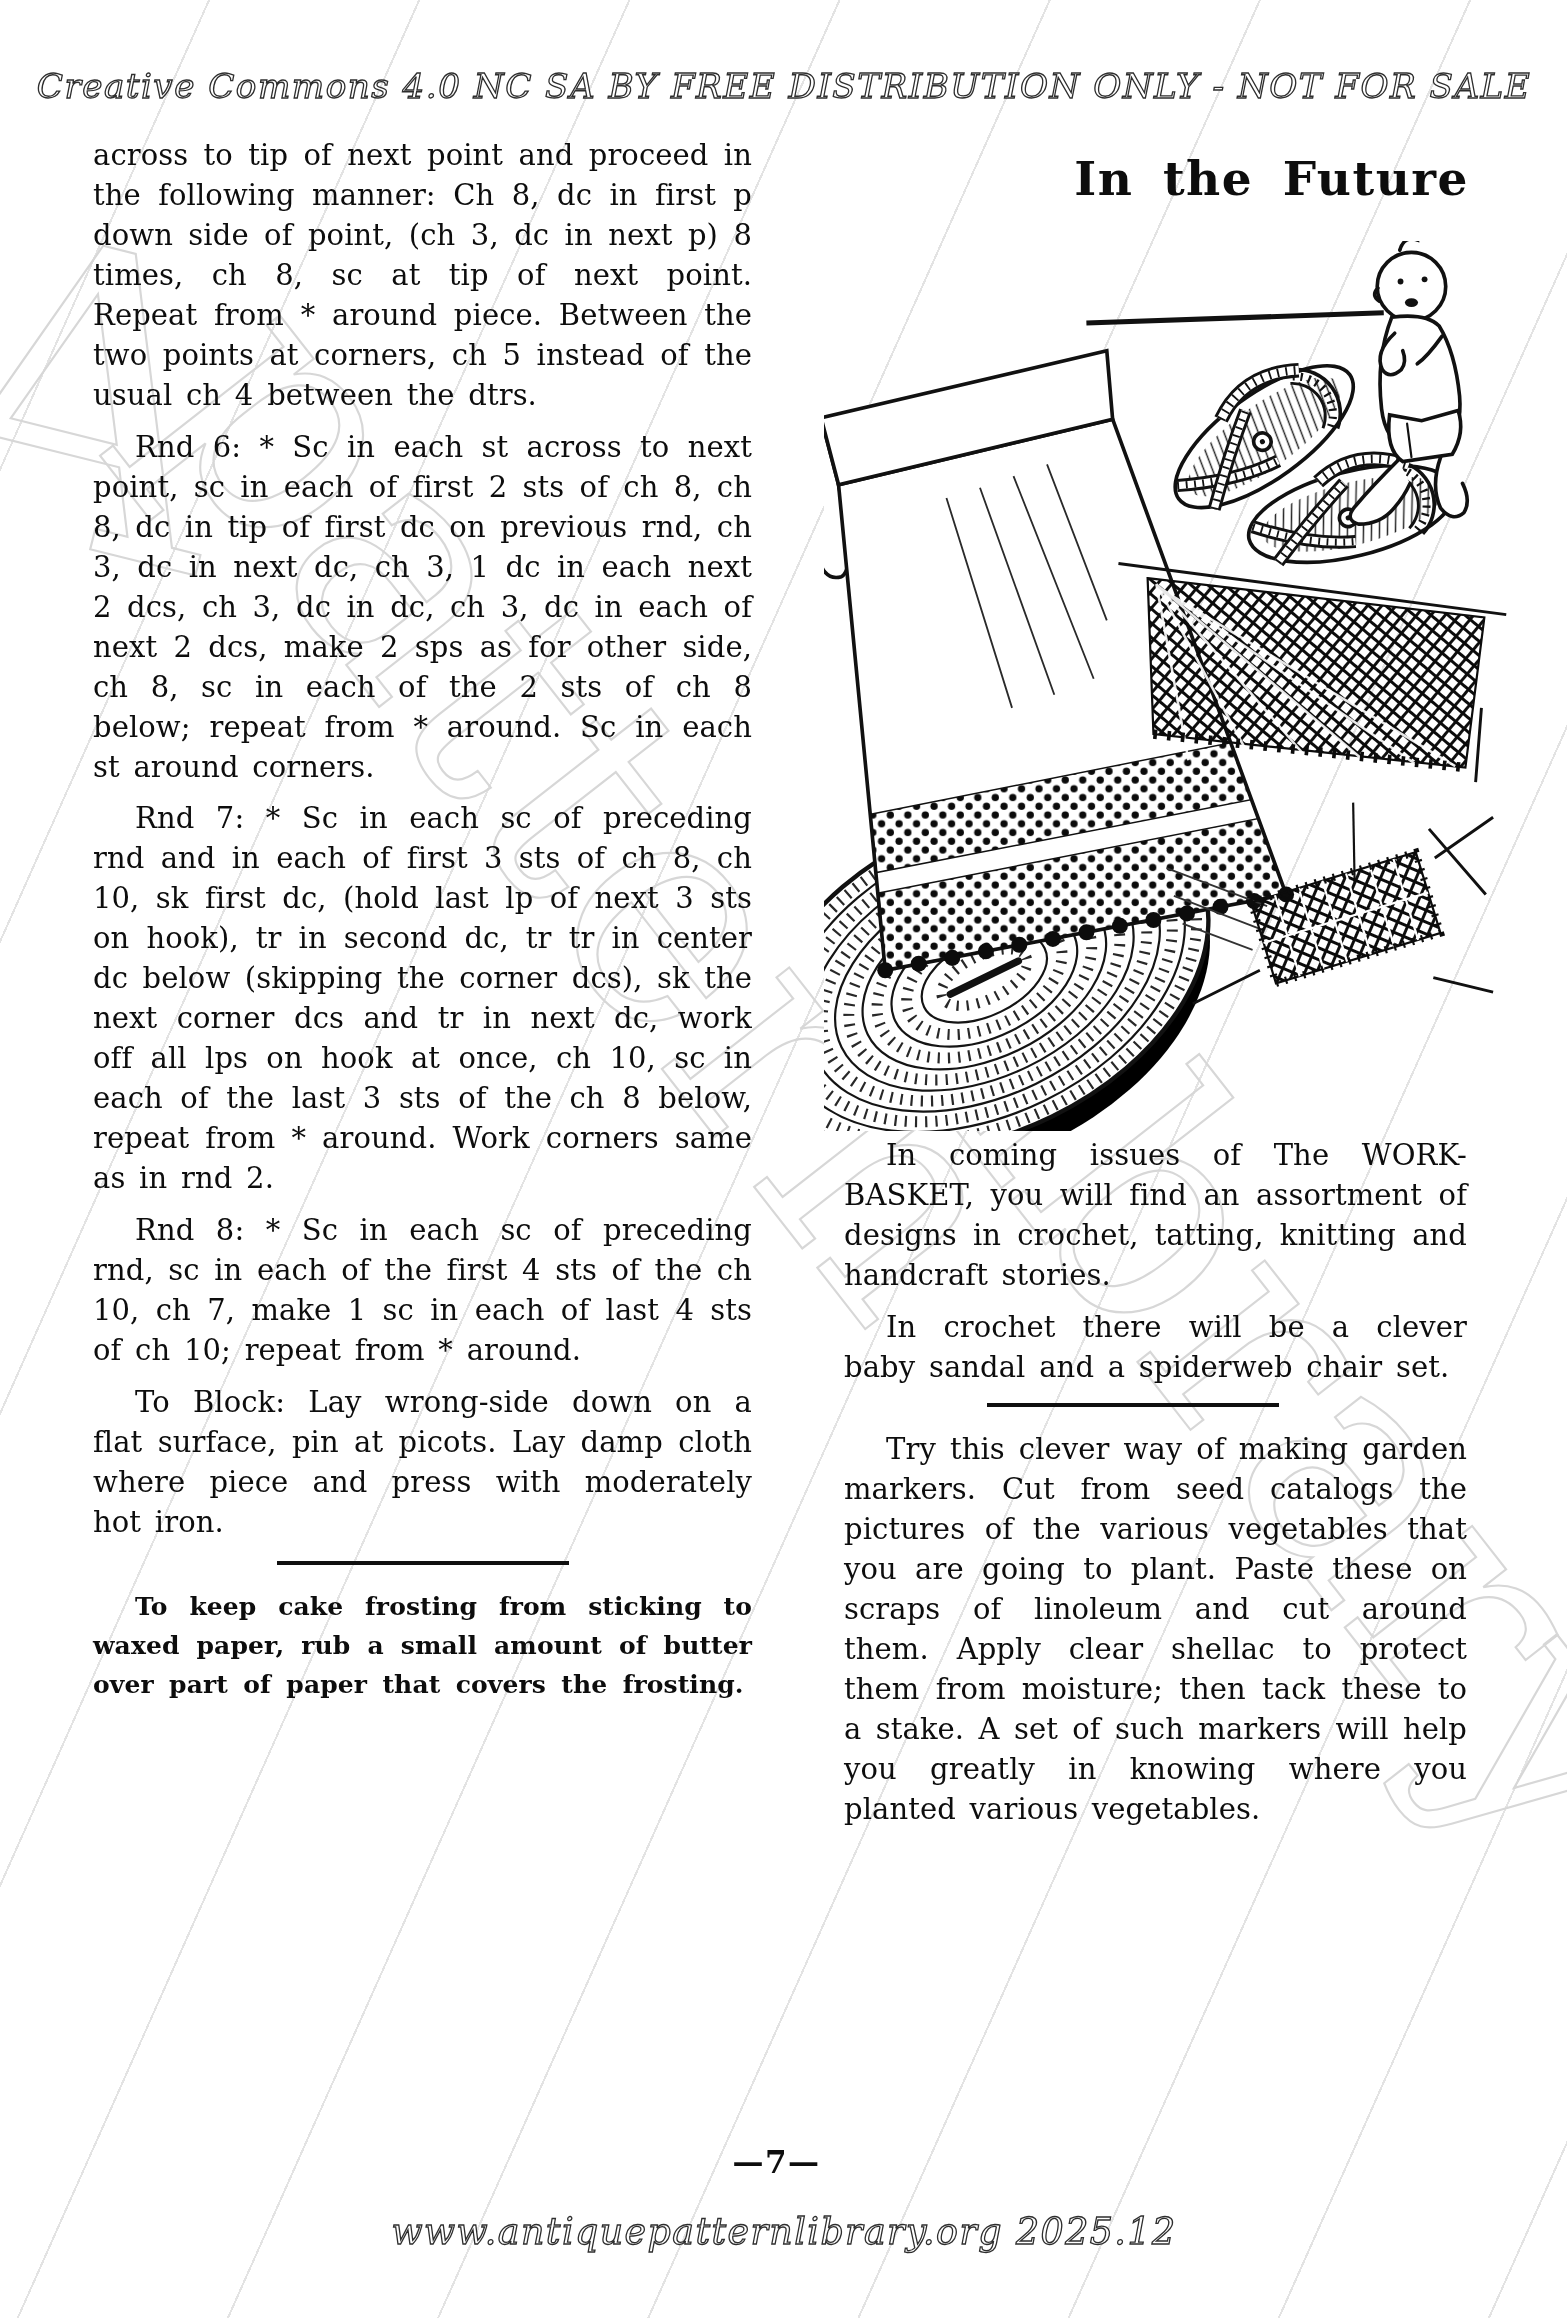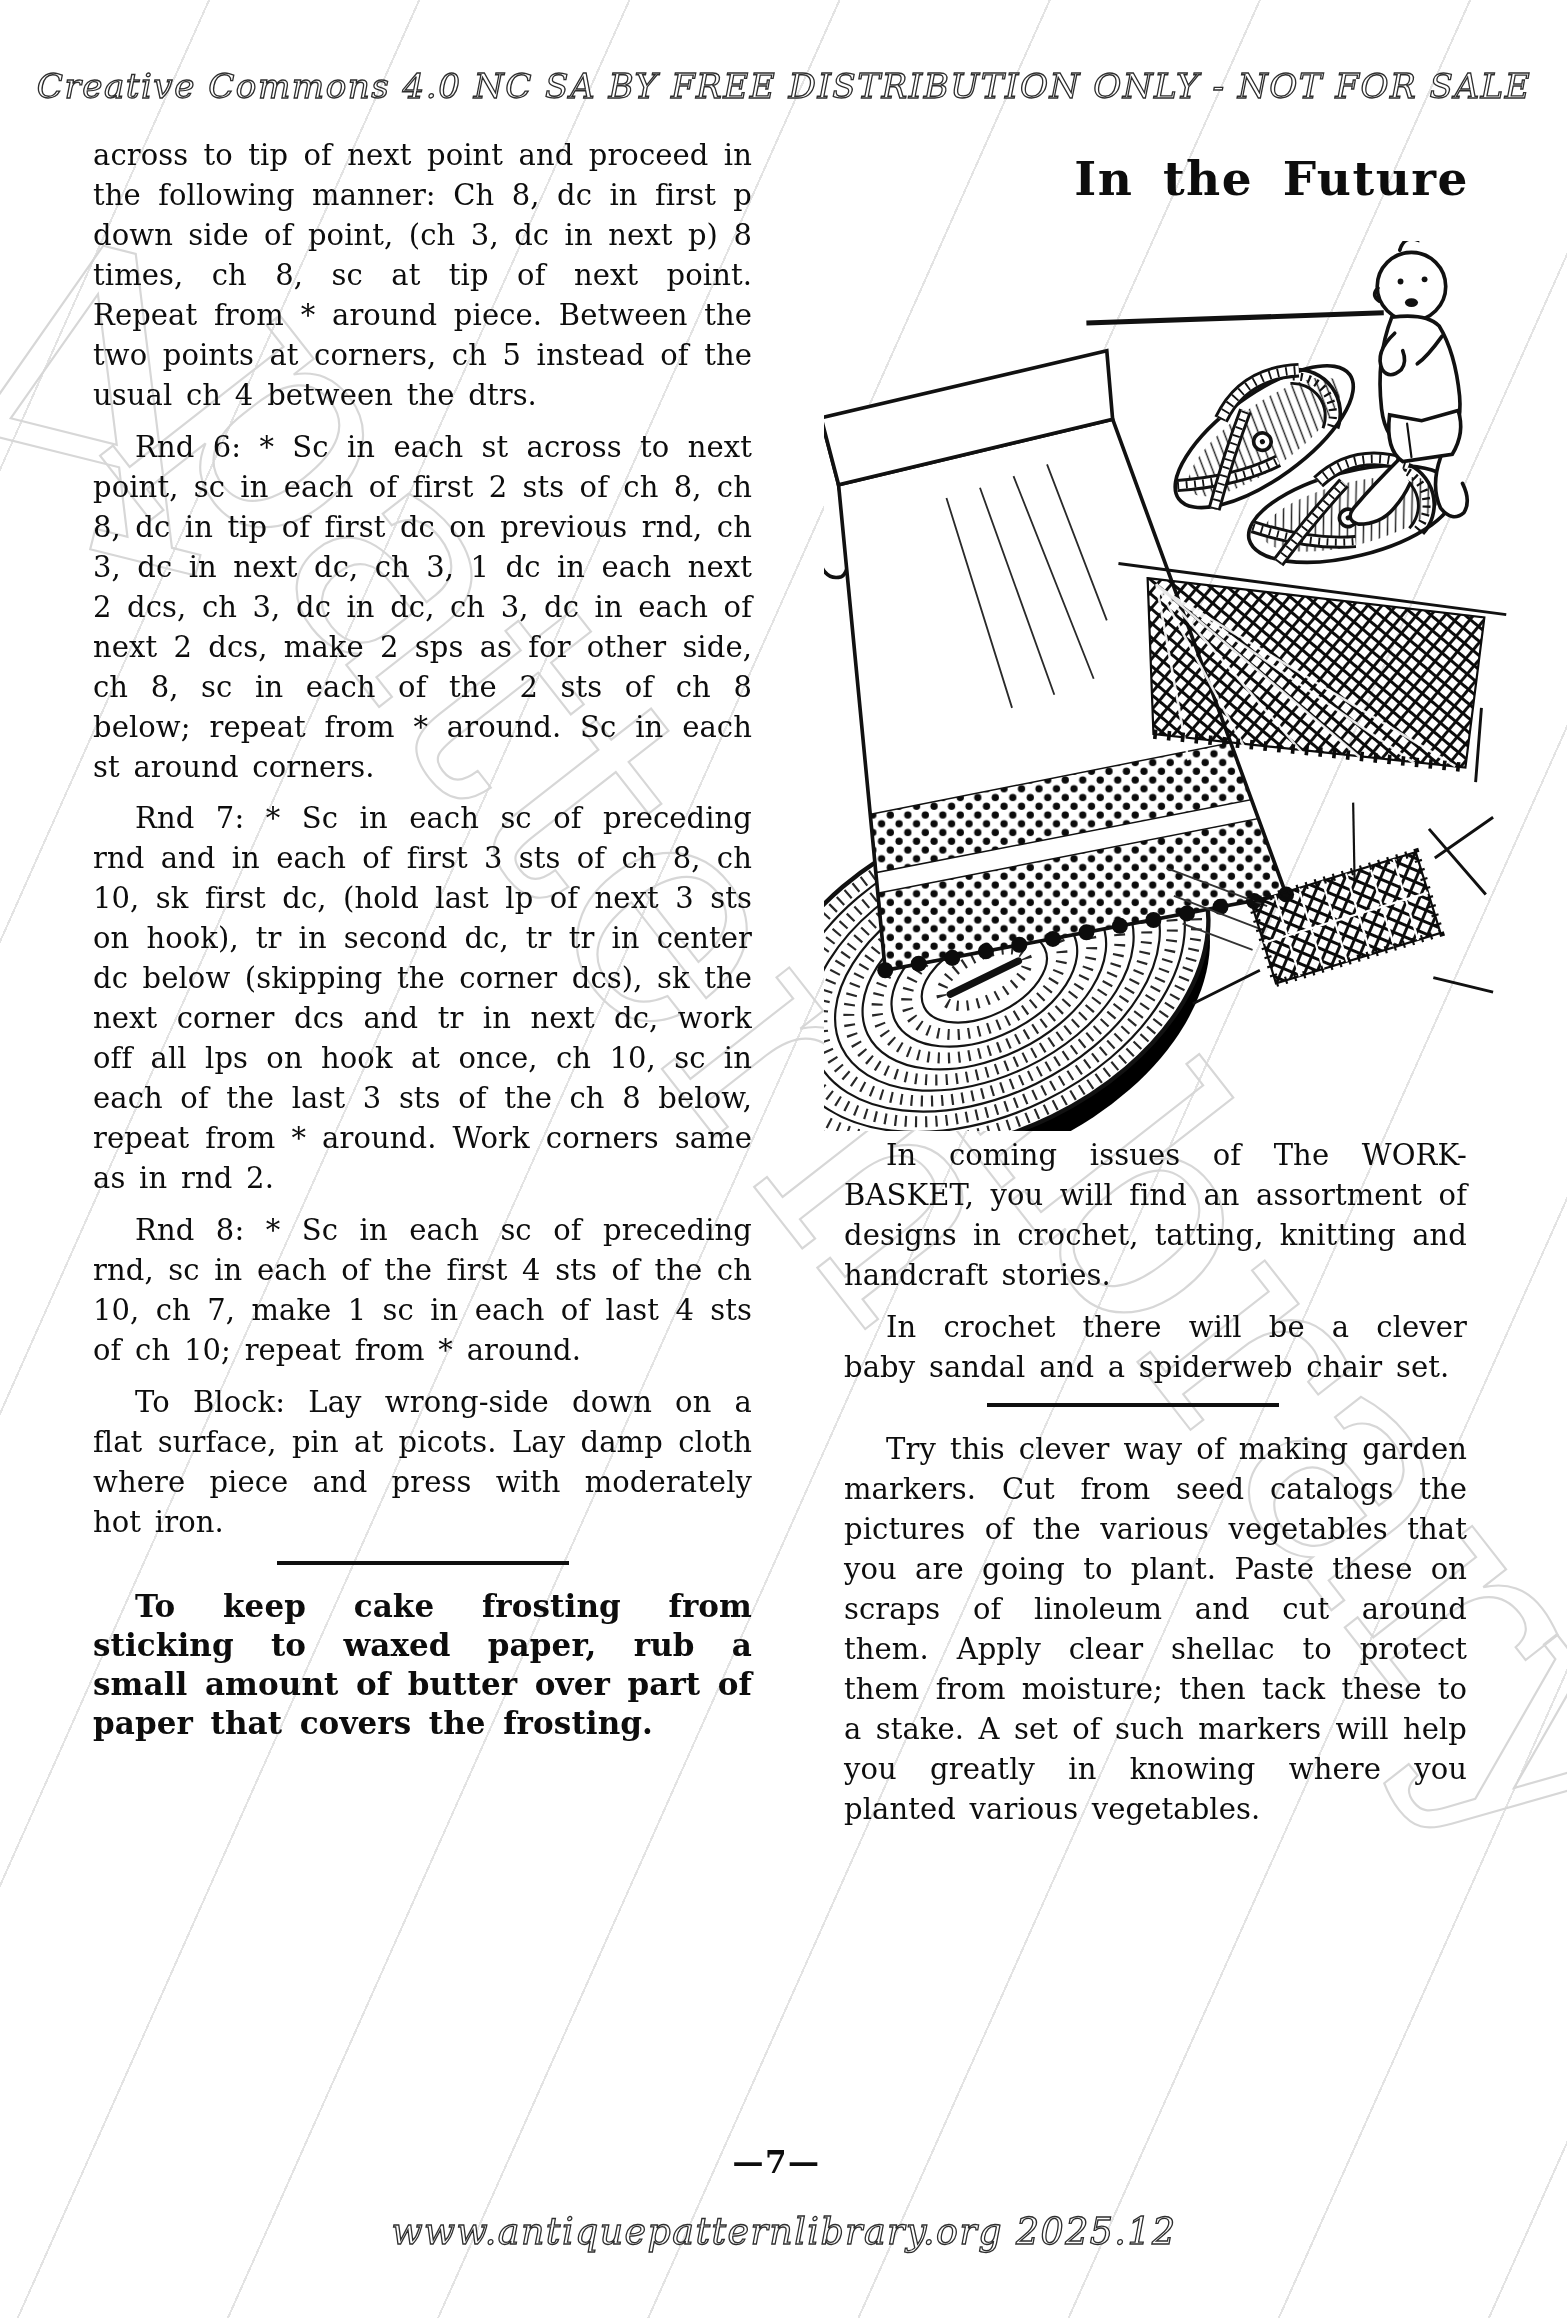--- a/index.html
+++ b/index.html
@@ -17,21 +17,21 @@
   }
   
   #wm text{font-family:"DejaVu Serif", serif;fill:none;stroke:#d7d7d7;stroke-width:3;}
   
   .col{position:absolute;text-align:justify;font-size:29px;line-height:40px;word-spacing:4.4px;letter-spacing:0.1px;}
   #left-col{left:93px;top:135px;width:659px;}
   #right-text{left:844px;top:1135px;width:623px;}
   .col p{margin:0 0 11.7px 0;}
   .col p.ind{text-indent:42px;}
   .col b.lead{font-weight:normal;}
-  p.tip{font-weight:bold;font-size:31px;line-height:39px;word-spacing:6.6px;}
+  p.tip{font-weight:bold;font-size:25px;line-height:39px;word-spacing:6.6px;}
   .rule-l{width:292px;height:4.4px;background:#101010;margin:19px auto 22px auto;}
   .rule-r{width:292px;height:4.4px;background:#101010;margin:16px 0 22px 143px;}
   
   #future-heading{
     position:absolute;left:824px;top:155px;width:645px;text-align:right;
     font-size:47px;font-weight:bold;letter-spacing:1.5px;word-spacing:11.7px;line-height:1;
   }
   
   #page-number{
     position:absolute;left:0;top:2144px;width:1553px;text-align:center;

